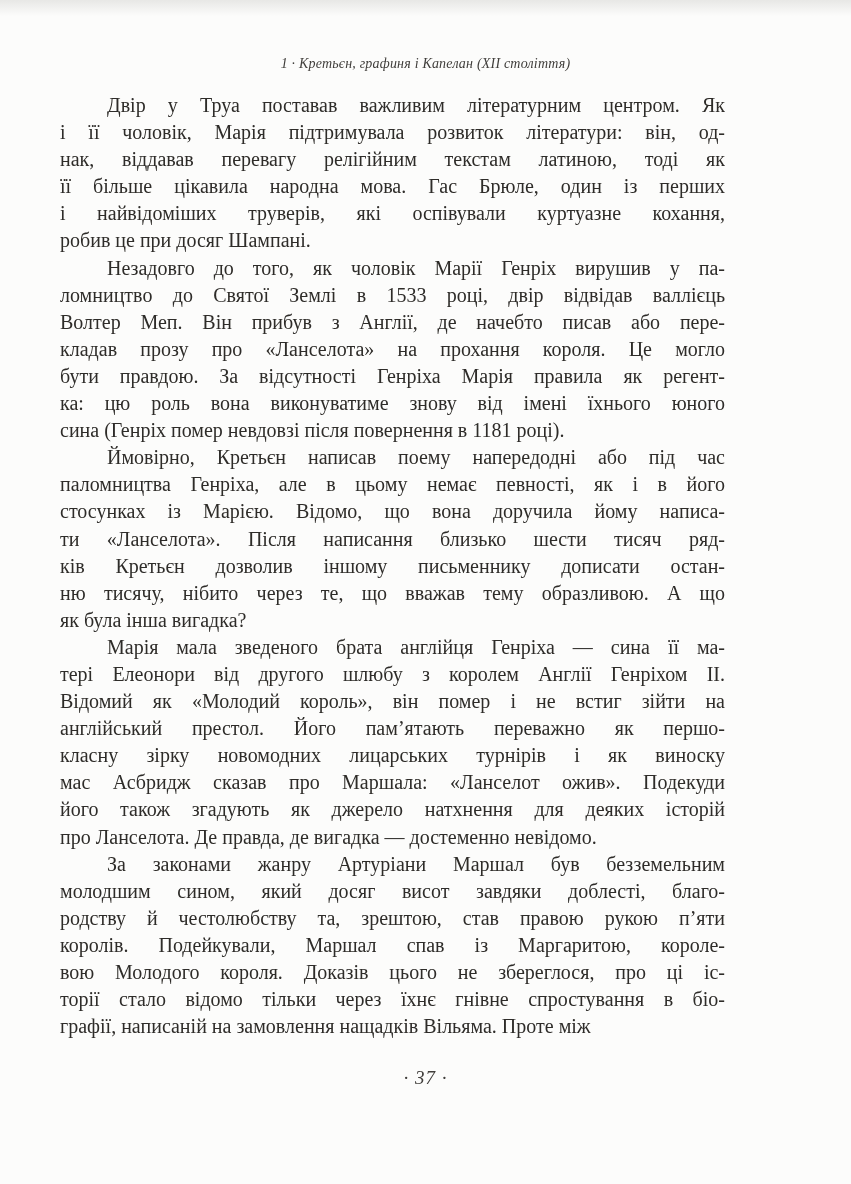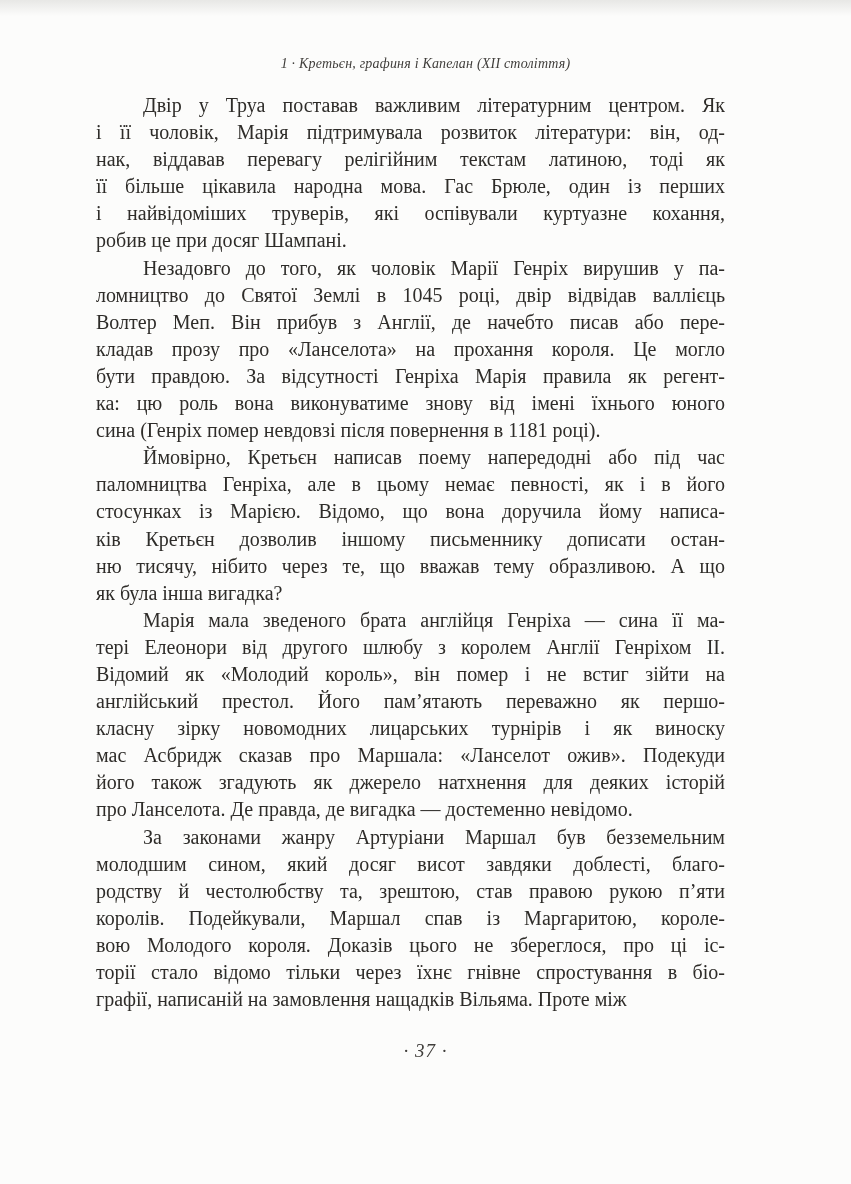--- a/index.html
+++ b/index.html
@@ -29,21 +29,21 @@
     height: 27px;
     line-height: 27px;
     text-align: center;
     font-style: italic;
     font-size: 14px;
     color: #403e3b;
     letter-spacing: 0.2px;
   }
   .body-text {
     margin-top: 15px;
-    padding-left: 96px;
+    padding-left: 60px;
     padding-right: 126px;
   }
   .paragraph { margin: 0; }
   .line {
     font-size: 20px;
     line-height: 27.1px;
     height: 27.1px;
     text-align: justify;
     text-align-last: justify;
     white-space: normal;
@@ -74,31 +74,32 @@
       <div class="paragraph">
         <div class="line first">Двір у Труа поставав важливим літературним центром. Як</div>
         <div class="line">і її чоловік, Марія підтримувала розвиток літератури: він, од-</div>
         <div class="line">нак, віддавав перевагу релігійним текстам латиною, тоді як</div>
         <div class="line">її більше цікавила народна мова. Гас Брюле, один із перших</div>
         <div class="line">і найвідоміших труверів, які оспівували куртуазне кохання,</div>
         <div class="line para-last">робив це при досяг Шампані.</div>
       </div>
       <div class="paragraph">
         <div class="line first">Незадовго до того, як чоловік Марії Генріх вирушив у па-</div>
-        <div class="line">ломництво до Святої Землі в 1045 році, двір відвідав валлієць</div>
+        <div class="line">ломництво до Святої Землі в 1533 році, двір відвідав валлієць</div>
         <div class="line">Волтер Меп. Він прибув з Англії, де начебто писав або пере-</div>
         <div class="line">кладав прозу про «Ланселота» на прохання короля. Це могло</div>
         <div class="line">бути правдою. За відсутності Генріха Марія правила як регент-</div>
         <div class="line">ка: цю роль вона виконуватиме знову від імені їхнього юного</div>
         <div class="line para-last">сина (Генріх помер невдовзі після повернення в 1181 році).</div>
       </div>
       <div class="paragraph">
         <div class="line first">Ймовірно, Кретьєн написав поему напередодні або під час</div>
         <div class="line">паломництва Генріха, але в цьому немає певності, як і в його</div>
         <div class="line">стосунках із Марією. Відомо, що вона доручила йому написа-</div>
+        <div class="line">ти «Ланселота». Після написання близько шести тисяч ряд-</div>
         <div class="line">ків Кретьєн дозволив іншому письменнику дописати остан-</div>
         <div class="line">ню тисячу, нібито через те, що вважав тему образливою. А що</div>
         <div class="line para-last">як була інша вигадка?</div>
       </div>
       <div class="paragraph">
         <div class="line first">Марія мала зведеного брата англійця Генріха — сина її ма-</div>
         <div class="line">тері Елеонори від другого шлюбу з королем Англії Генріхом II.</div>
         <div class="line">Відомий як «Молодий король», він помер і не встиг зійти на</div>
         <div class="line">англійський престол. Його пам’ятають переважно як першо-</div>
         <div class="line">класну зірку новомодних лицарських турнірів і як виноску</div>

